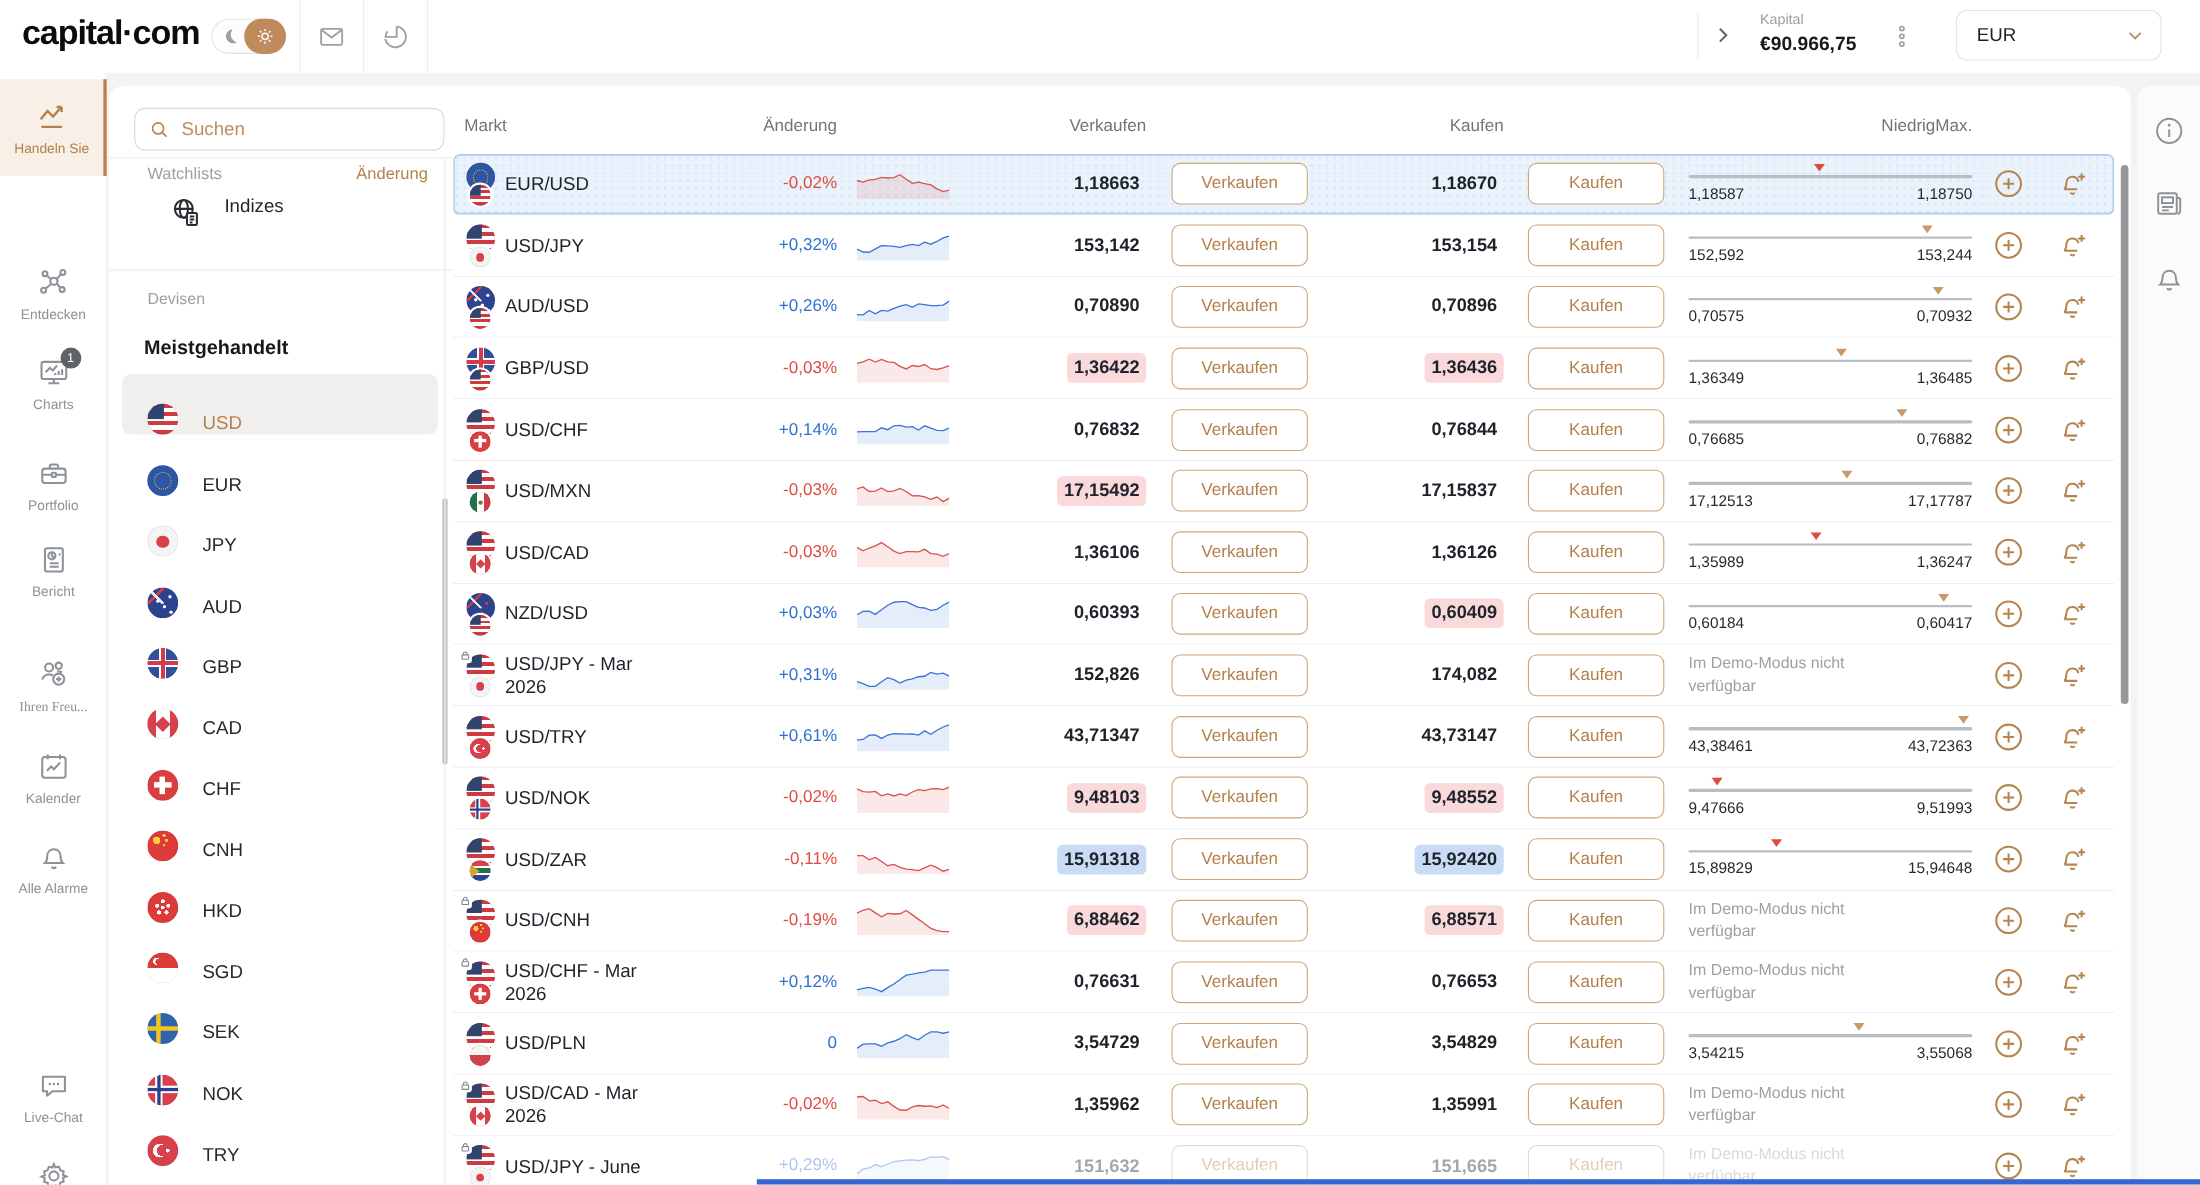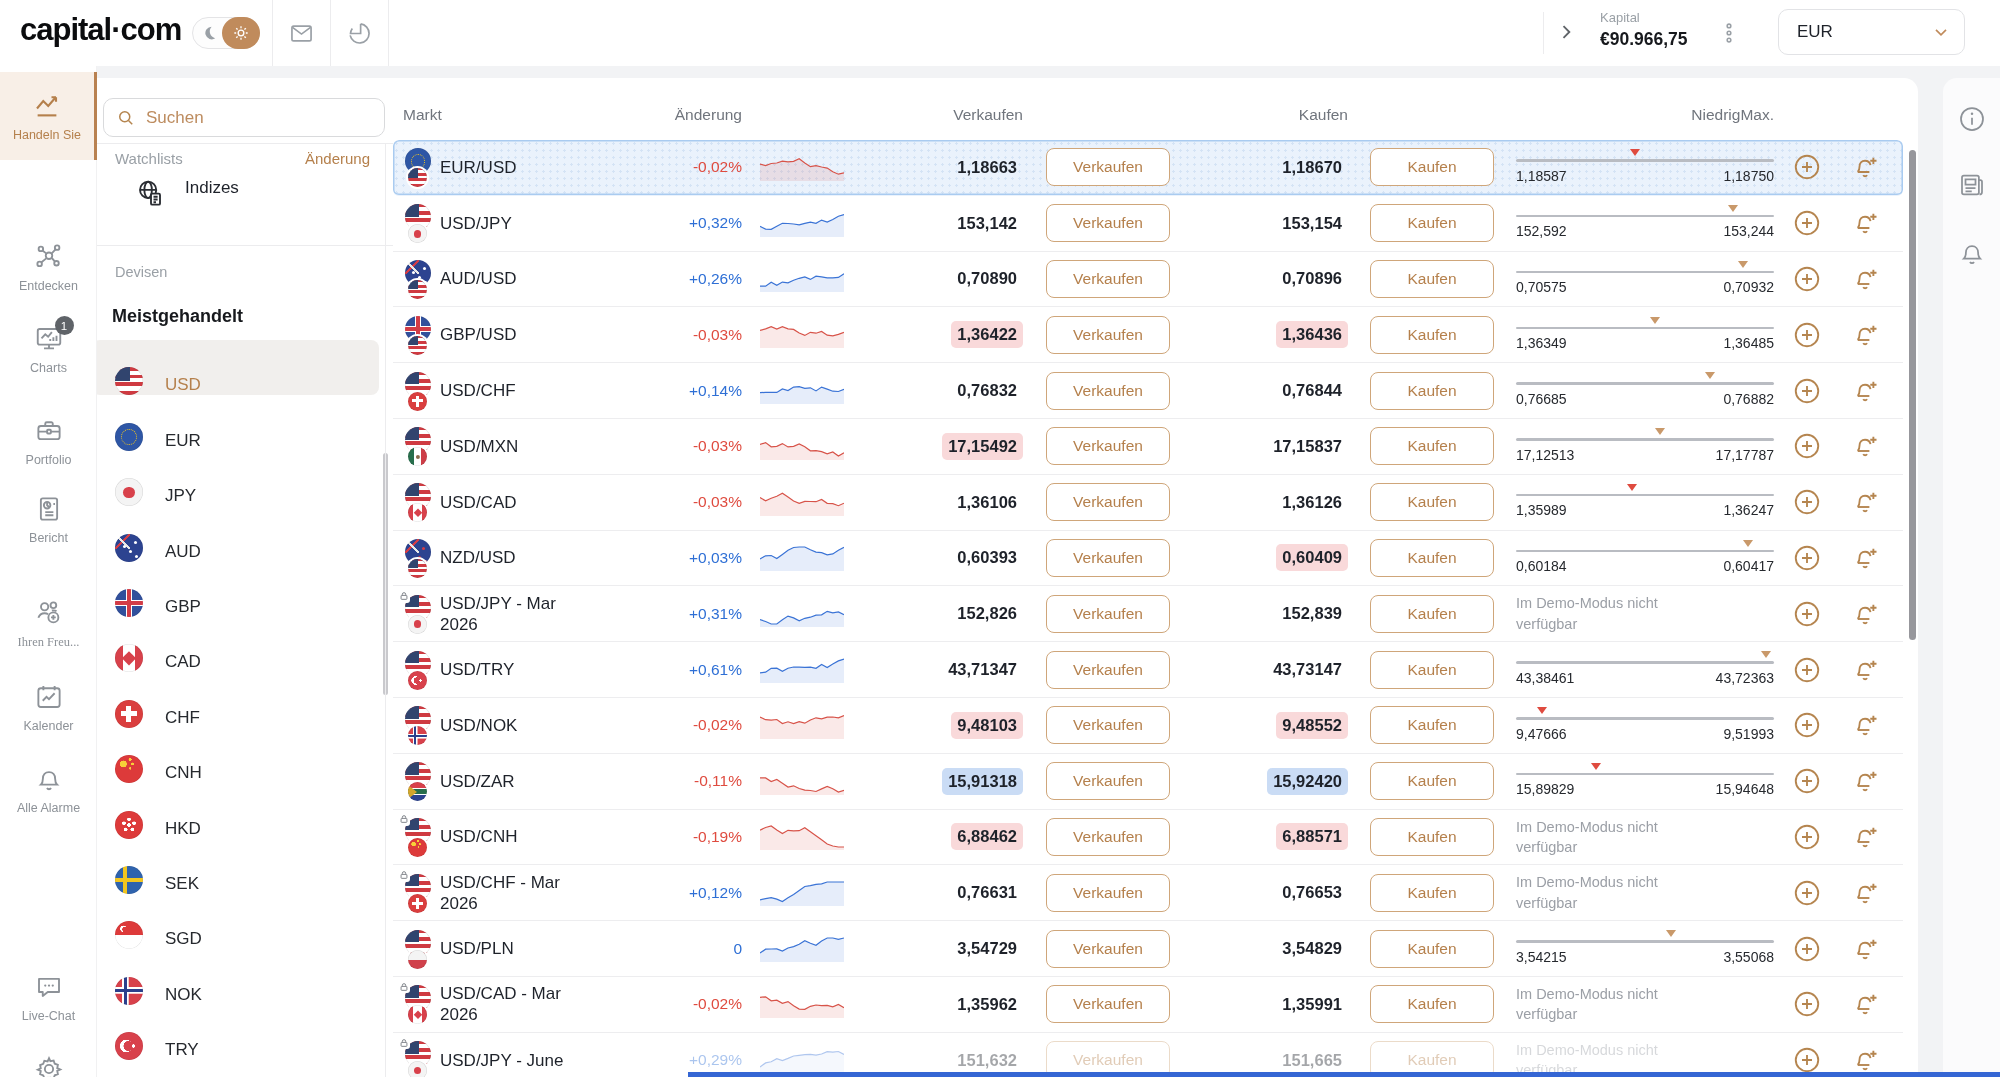--- a/index.html
+++ b/index.html
@@ -19,21 +19,21 @@
   .tb-chevr{position:absolute;left:1556px;top:22px;width:20px;height:20px}
   .balance{position:absolute;left:1600px;top:10px}
   .balance-label{font-size:13px;color:#9aa0a6}
   .balance-value{font-size:17.5px;font-weight:700;color:#17191d;margin-top:4px}
   .kebab{position:absolute;left:1716px;top:20px;width:26px;height:26px}
   .cur-select{position:absolute;left:1778px;top:9px;width:187px;height:46px;border:1.5px solid #e2e3e6;border-radius:10px;display:flex;align-items:center;justify-content:space-between;padding:0 13px 0 18px;background:#fff}
   .cur-select span{font-size:17px;color:#1e222a}
 
   
   .content-bg{position:absolute;left:97px;top:66px;right:0;bottom:0;background:#f2f3f5;z-index:1}
-  .card{position:absolute;left:80px;top:78px;width:1838px;height:999px;background:#fff;border-radius:14px 14px 0 0;z-index:5;overflow:hidden}
+  .card{position:absolute;left:99px;top:78px;width:1838px;height:999px;background:#fff;border-radius:14px 14px 0 0;z-index:5;overflow:hidden}
   .rail{position:absolute;left:1943px;top:78px;width:57px;height:999px;background:#fbfbfc;border-radius:14px 0 0 0;z-index:6}
   .rail-ic{position:absolute;left:14px;width:30px;height:30px}
   .bottom-bar{position:absolute;left:688px;bottom:0;width:1312px;height:5px;background:#3566d4;z-index:40}
 
   
   .sidebar{position:absolute;left:0;top:66px;width:97px;height:1011px;background:#fff;border-right:1px solid #f1f1f2;z-index:10}
   .sb-item{position:absolute;left:0;width:97px;display:flex;flex-direction:column;align-items:center;padding-top:8px;cursor:pointer}
   .sb-ic{width:30px;height:30px;color:#8d9298;position:relative}
   .sb-ic svg{width:30px;height:30px}
   .sb-lb{font-size:12.5px;color:#8d9298;margin-top:7px;white-space:nowrap}
@@ -373,26 +373,26 @@
     </div>
       <div class="wl-item">
       <span class="flag fg-cn"></span>
       <span class="code">CNH</span>
     </div>
       <div class="wl-item">
       <span class="flag fg-hk"></span>
       <span class="code">HKD</span>
     </div>
       <div class="wl-item">
+      <span class="flag fg-sg"></span>
+      <span class="code">SGD</span>
+    </div>
+      <div class="wl-item">
       <span class="flag fg-se"></span>
       <span class="code">SEK</span>
-    </div>
-      <div class="wl-item">
-      <span class="flag fg-sg"></span>
-      <span class="code">SGD</span>
     </div>
       <div class="wl-item">
       <span class="flag fg-no"></span>
       <span class="code">NOK</span>
     </div>
       <div class="wl-item">
       <span class="flag fg-tr"></span>
       <span class="code">TRY</span>
     </div>
     </div>
@@ -772,21 +772,21 @@
       <div class="mname">USD/JPY - Mar 2026</div>
       <div class="chg up">+0,31%</div>
       <div class="spark">
             <svg width="84" height="27" viewBox="0 0 84 27">
               <polyline points="0.0,19.6 5.6,21.5 11.2,24.0 16.8,24.0 22.4,19.8 28.0,16.1 33.6,17.9 39.2,20.9 44.8,18.3 50.4,17.2 56.0,15.2 61.6,14.8 67.2,11.3 72.8,12.8 78.4,11.9 84.0,14.6" fill="none" stroke="#3b74d6" stroke-width="1.2"></polyline>
               <polygon points="0,27 0.0,19.6 5.6,21.5 11.2,24.0 16.8,24.0 22.4,19.8 28.0,16.1 33.6,17.9 39.2,20.9 44.8,18.3 50.4,17.2 56.0,15.2 61.6,14.8 67.2,11.3 72.8,12.8 78.4,11.9 84.0,14.6 84,27" fill="#3b74d6" opacity="0.13"></polygon>
             </svg>
           </div>
       <div class="pcell sellp"><span class="pv">152,826</span></div>
       <button class="tbtn sellb">Verkaufen</button>
-      <div class="pcell buyp"><span class="pv">152,839</span></div>
+      <div class="pcell buyp"><span class="pv">174,082</span></div>
       <button class="tbtn buyb">Kaufen</button>
 
       <div class="demo">Im Demo-Modus nicht verfügbar</div>
       <div class="rowic plus">
         <svg viewBox="0 0 24 24" fill="none" stroke="#b5854f" stroke-width="1.5">
               <circle cx="12" cy="12" r="9"></circle>
               <path d="M12 8v8M8 12h8"></path>
             </svg>
       </div>
       <div class="rowic bellp">

